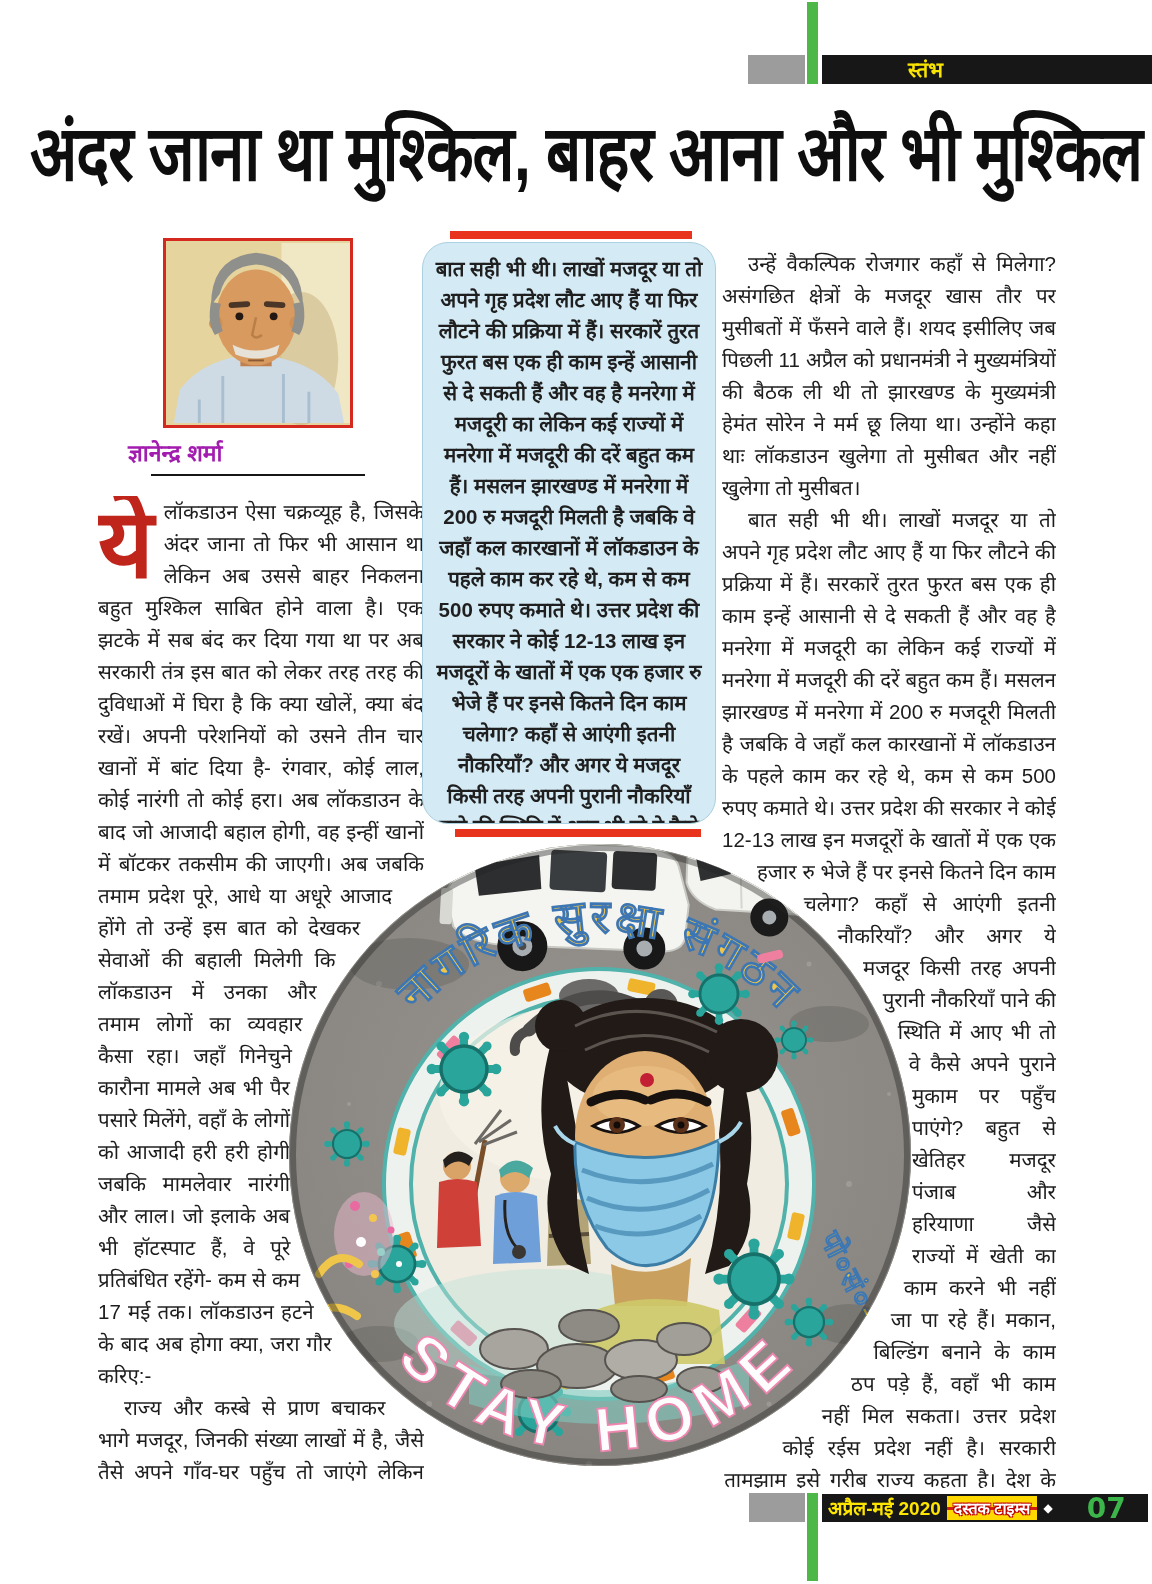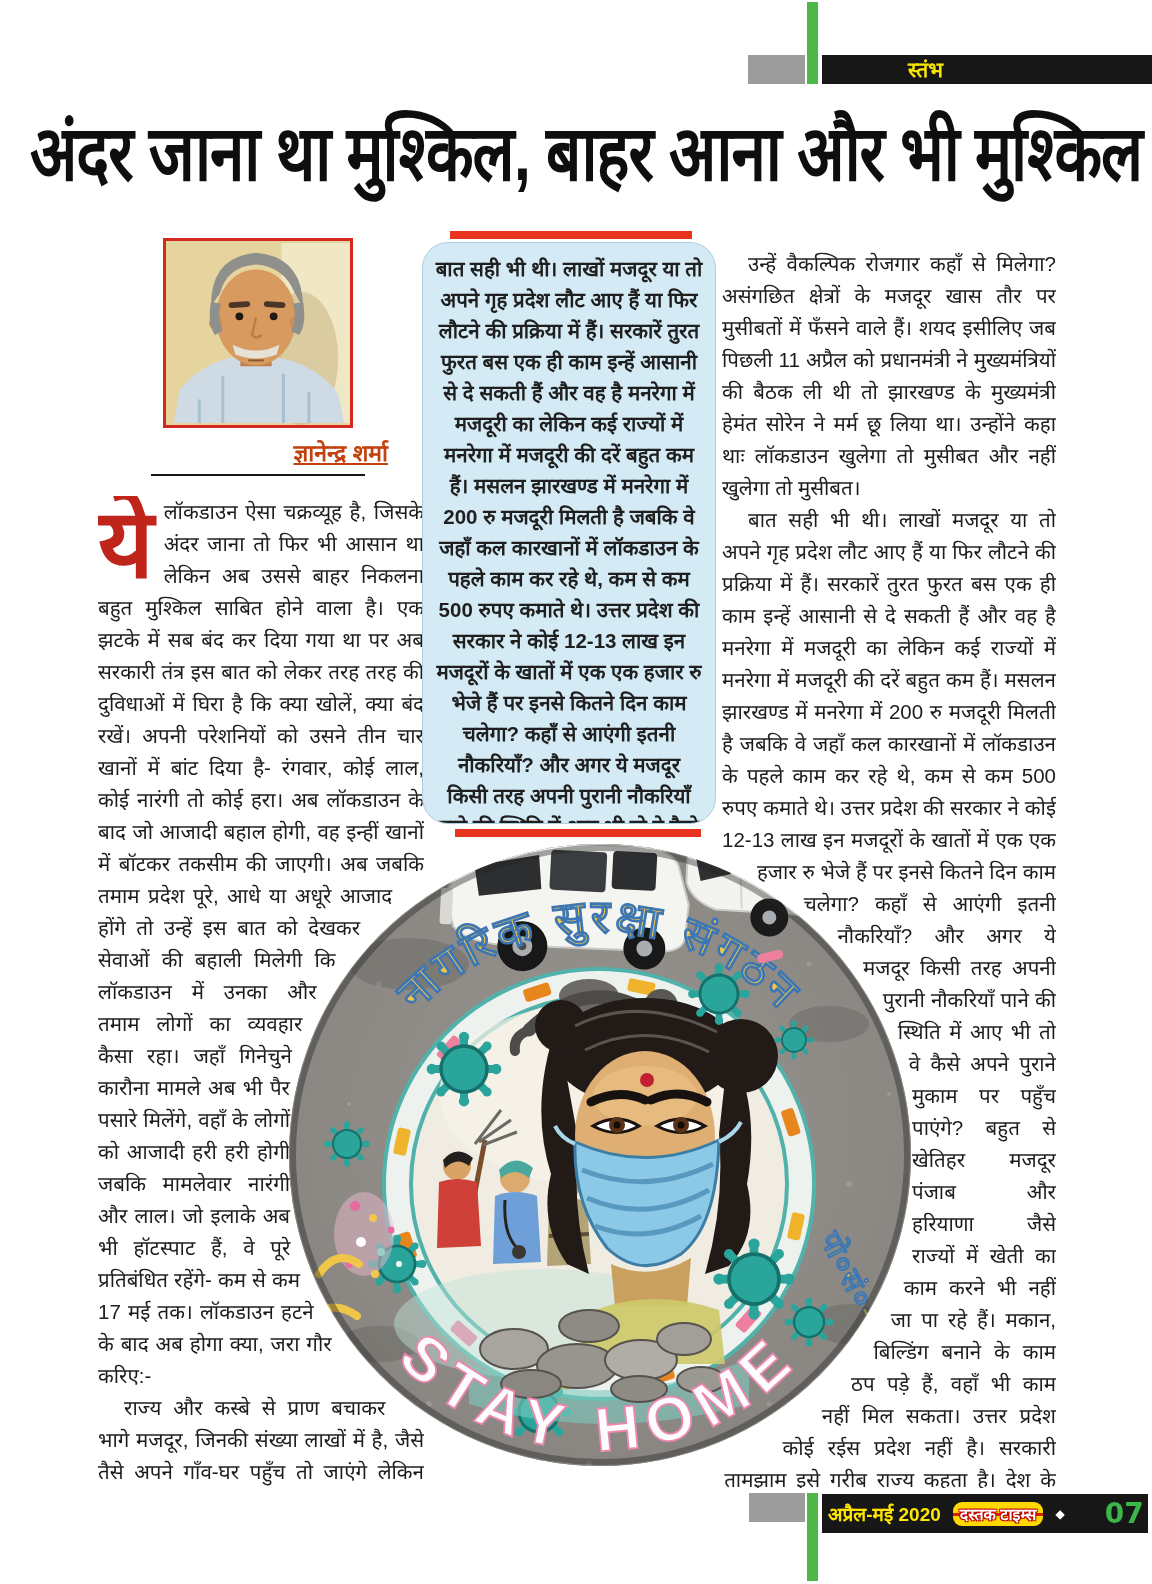--- a/index.html
+++ b/index.html
@@ -14,22 +14,22 @@
               color:#f8e400;font-weight:bold;font-size:21px;line-height:29px;
               padding-left:86px;box-sizing:border-box;}
   .headline{left:30px;right:30px;top:98px;height:108px;text-align:center;
             font-weight:bold;font-size:62px;letter-spacing:-1px;color:#0e0e0e;
             transform:scaleY(1.24);transform-origin:top center;white-space:nowrap;}
 
   
   .photo-frame{left:163px;top:238px;width:190px;height:190px;border:3px solid #d5281e;
                box-sizing:border-box;background:#e6d49e;}
   .photo-frame svg{display:block;width:100%;height:100%;}
-  .author-name{left:128px;top:436px;width:260px;text-align:right;font-weight:bold;
-               font-size:23px;color:#c2410c;text-decoration:underline;}
+  .author-name{left:128px;top:436px;width:260px;text-align:left;font-weight:bold;
+               font-size:23px;color:#a21caf;}
   .author-rule{left:151px;top:474px;width:214px;height:2px;background:#161616;}
 
   
   .bodytext{font-size:20.5px;line-height:32px;text-align:justify;color:#1c1c1c;}
   .col1{left:98px;top:496px;width:326px;height:992px;overflow:hidden;}
   .col1-shape{float:right;width:134px;height:992px;
               shape-outside:circle(321px at 312px 659px);}
   .col3{left:722px;top:236px;width:334px;height:1240px;overflow:hidden;margin-top:12px;}
   .col3-shape{float:left;width:190px;height:1240px;
               shape-outside:circle(321px at -122px 920px);}
@@ -57,26 +57,26 @@
              fill:#efc64a;stroke:#3c76b4;stroke-width:1.2px;
              font-family:"Liberation Sans",sans-serif;}
   .stayhome{font-weight:bold;font-size:62px;letter-spacing:11px;fill:#fdfdfd;
             stroke:#ef86b0;stroke-width:1.8px;font-family:"Liberation Sans",sans-serif;}
   .side-label{font-weight:bold;font-size:29px;letter-spacing:2px;fill:#efc64a;
               stroke:#3c76b4;stroke-width:1px;font-family:"Liberation Sans",sans-serif;}
 
   
   .footer-gray{left:749px;top:1493px;width:56px;height:29px;background:#9c9c9c;}
   .footer-green{left:807px;top:1493px;width:11px;height:88px;background:#4db848;}
-  .footer-bar{left:822px;top:1494px;width:326px;height:39px;background:#171717;
-              display:flex;align-items:center;gap:12px;padding-left:6px;box-sizing:border-box;}
+  .footer-bar{left:822px;top:1494px;width:326px;height:28px;background:#171717;
+              display:flex;align-items:center;gap:6px;padding-left:6px;box-sizing:border-box;}
   .footer-issue{color:#ffe600;font-weight:bold;font-size:19px;}
   .footer-logo{background:linear-gradient(#ffd800 44%,#d02010 44%,#d02010 58%,#ffd800 58%);
                color:#ffffff;font-weight:bold;font-size:16px;padding:1px 7px;
-               text-shadow:1px 1px 0 #c00000,-1px -1px 0 #c00000,1px -1px 0 #c00000,-1px 1px 0 #c00000;border-radius:9px;}
+               text-shadow:1px 1px 0 #c00000,-1px -1px 0 #c00000,1px -1px 0 #c00000,-1px 1px 0 #c00000;}
   .footer-diamond{color:#ffffff;font-size:12px;}
   .footer-page{color:#3cb54a;font-weight:bold;font-size:28px;font-family:"DejaVu Sans",sans-serif;margin-left:28px;}
 </style>
 </head>
 <body>
 
 <div class="page">
 
   <div class="abs kicker-gray"></div>
   <div class="abs kicker-green"></div>

